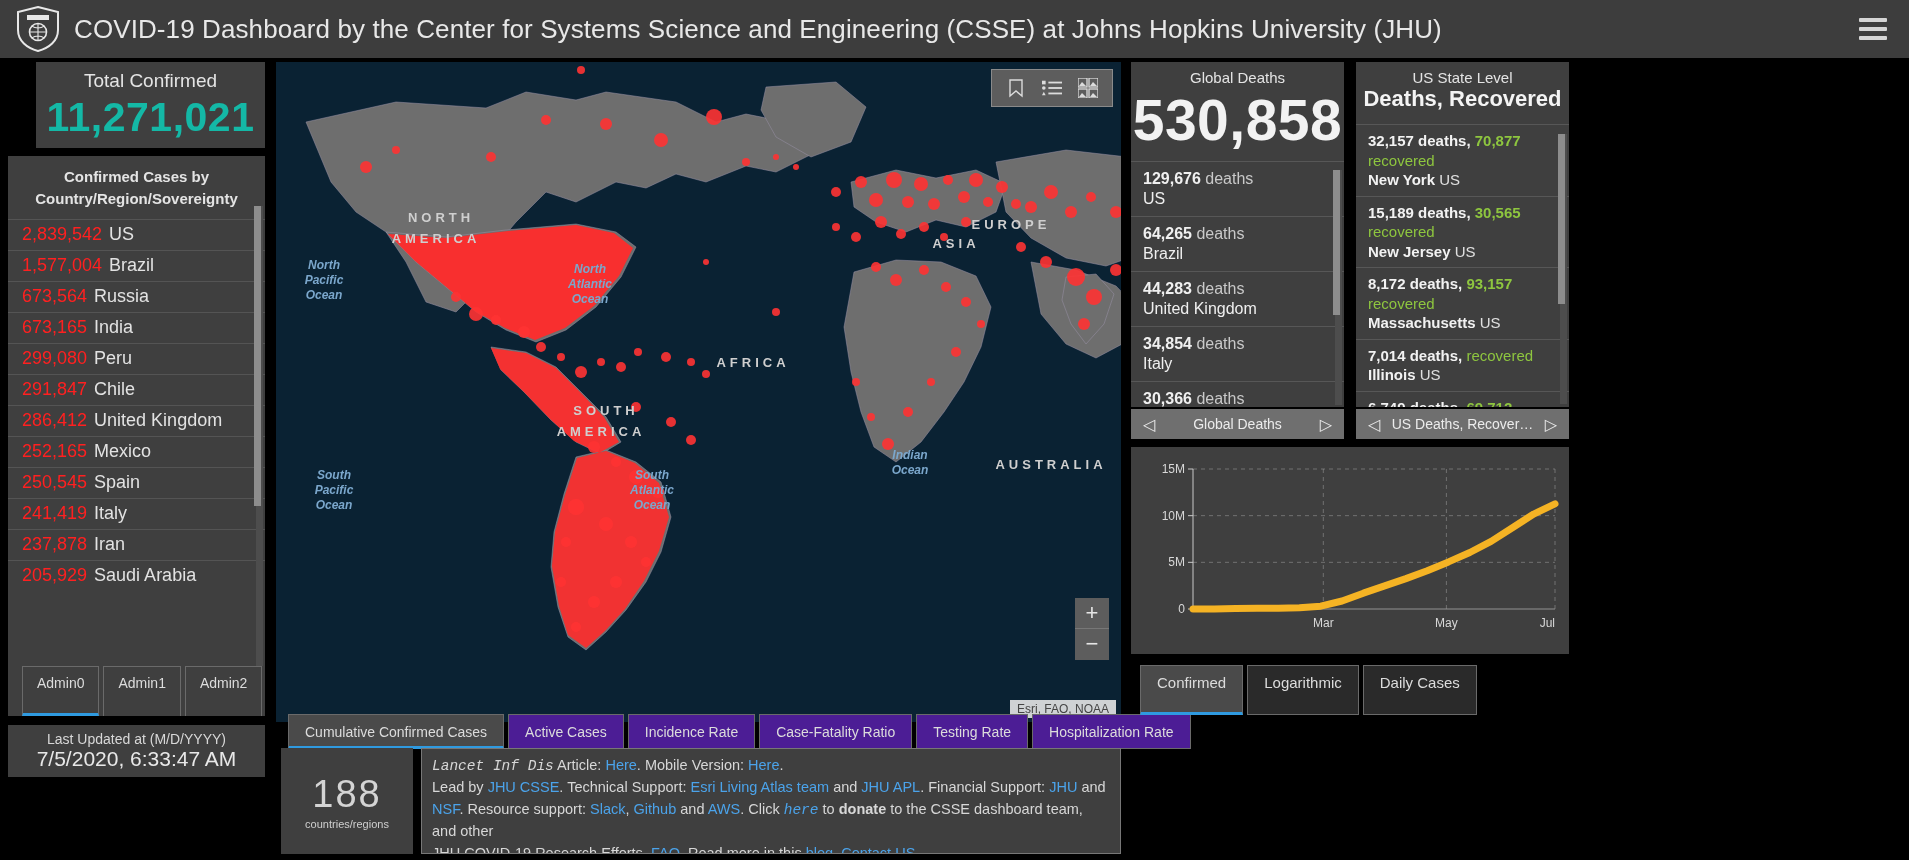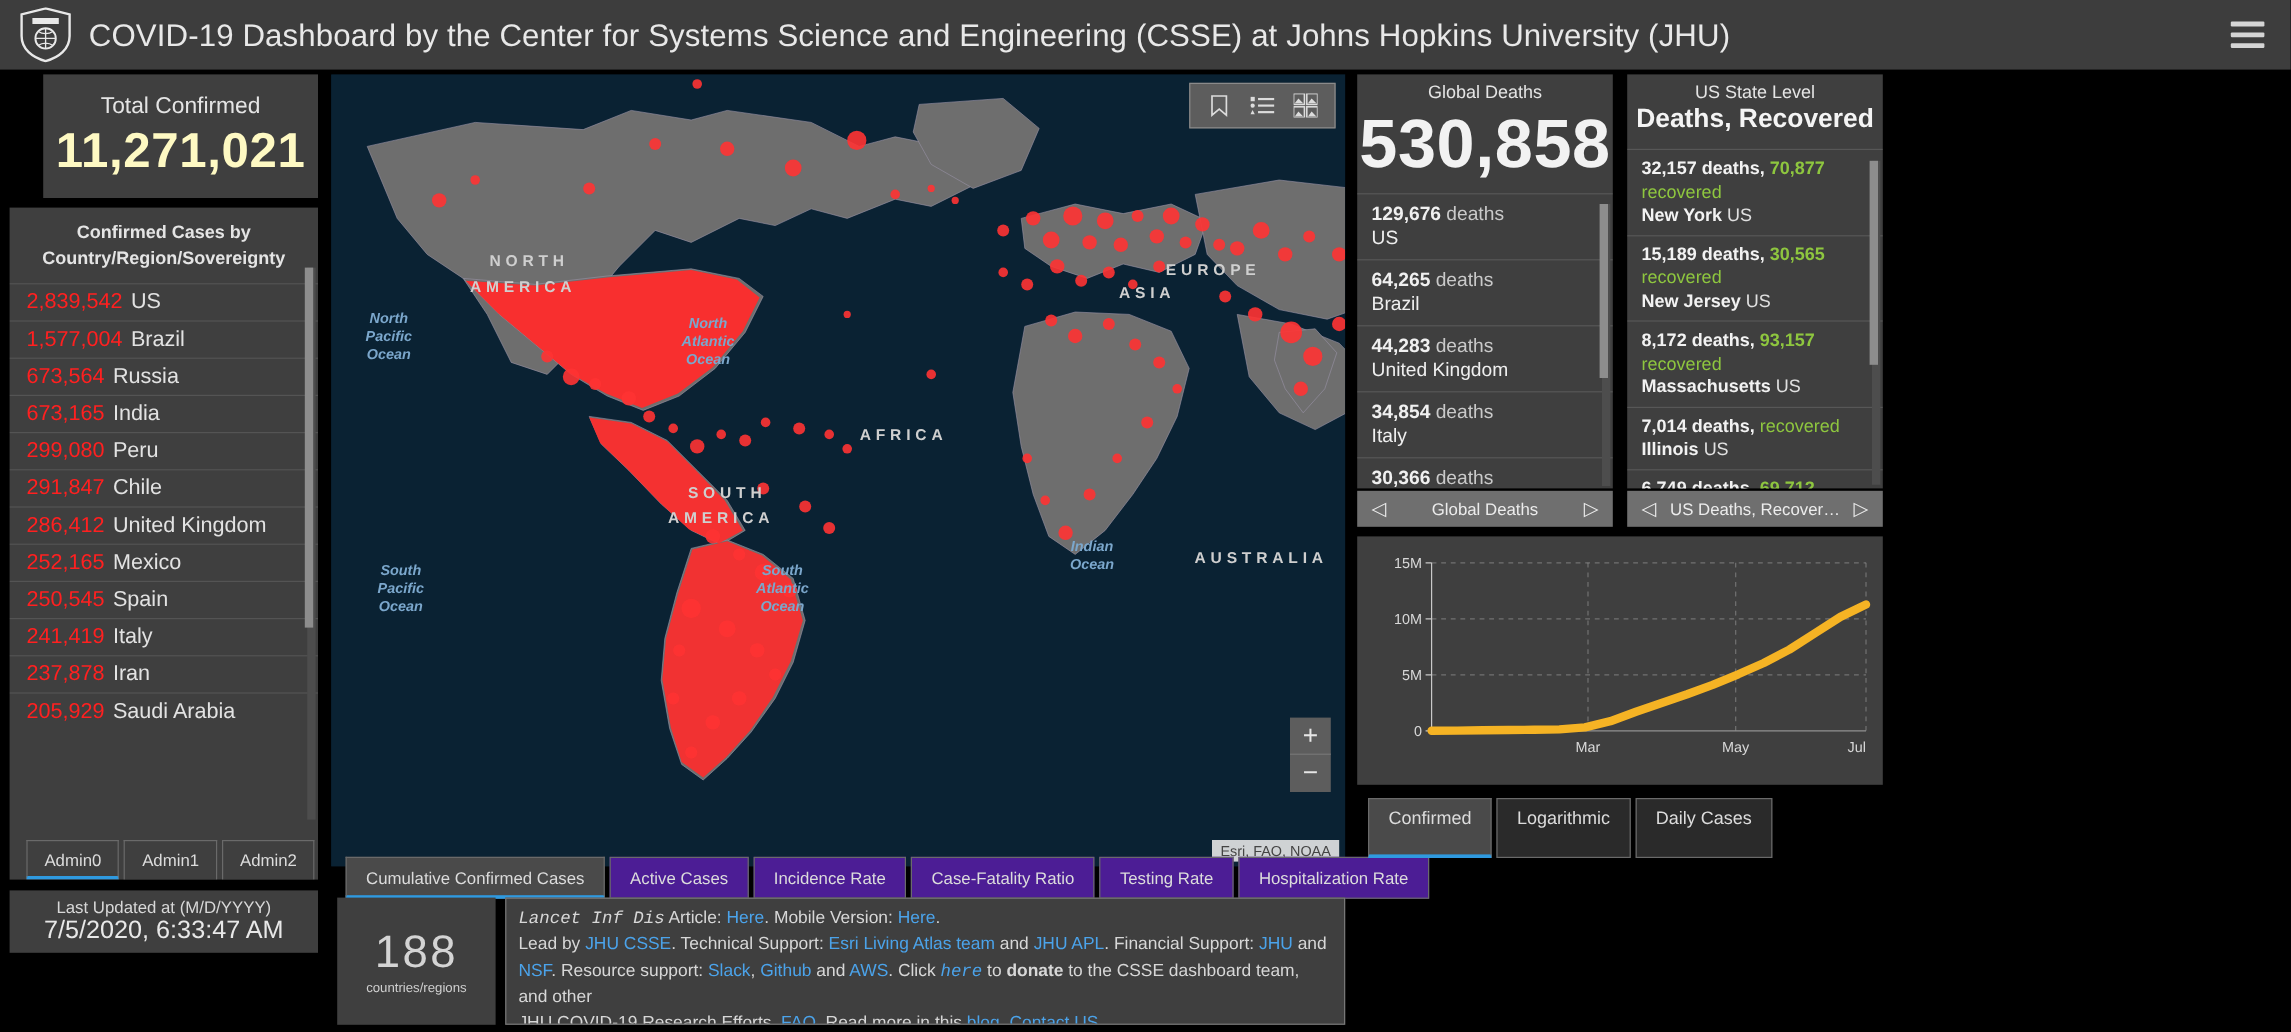--- a/index.html
+++ b/index.html
@@ -30,26 +30,26 @@
   #hamburger i { display: block; height: 4px; background: #d5d5d5; border-radius: 1px; }
 
   
   .panel { background: #3f3f3f; }
 
   
   #left-col {
     position: absolute; left: 8px; top: 62px; width: 257px; height: 792px;
   }
   #total-confirmed-card {
-    height: 103px; background: #3f3f3f;
+    height: 86px; background: #3f3f3f;
     display: flex; flex-direction: column; align-items: center; justify-content: center; margin-left: 28px;
   }
   #total-confirmed-label { color: #e4e4e4; font-size: 19px; margin-bottom: 2px; }
   #total-confirmed-value {
-    color: #fef9c3; font-size: 41px; font-weight: bold; letter-spacing: .5px;
+    color: #14b8a6; font-size: 41px; font-weight: bold; letter-spacing: .5px;
   }
   #country-card {
     margin-top: 8px; height: 560px; background: #3f3f3f; overflow: hidden;
     position: relative;
   }
   #country-card-title {
     color: #e4e4e4; font-size: 15px; font-weight: bold; text-align: center;
     padding: 10px 6px 9px; line-height: 1.45;
   }
   .country-row {
@@ -60,21 +60,21 @@
   .country-count { color: #ff2020; margin-right: 7px; }
   .country-name { color: #e2e2e2; }
   #admin-tabs {
     position: absolute; left: 14px; bottom: 0; display: flex; gap: 4px; z-index: 5;
   }
   .admin-tab {
     background: #3f3f3f; color: #dcdcdc; font-size: 14px;
     padding: 8px 14px 7px; border: 1px solid #6a6a6a; border-bottom: none;
     cursor: pointer;
   }
-  .admin-tab.active { border-bottom: 3px solid #2f9ae0; padding-bottom: 5px; }
+  .admin-tab.active { border-bottom: 3px solid #2f9ae0; padding-bottom: 22px; }
   #updated-card {
     margin-top: 9px; height: 52px; background: #3f3f3f;
     display: flex; flex-direction: column; align-items: center; justify-content: center;
   }
   #updated-label { color: #d8d8d8; font-size: 14px; }
   #updated-value { color: #e8e8e8; font-size: 21px; }
 
   
   #map-wrap {
     position: absolute; left: 276px; top: 62px; width: 845px; height: 660px;

